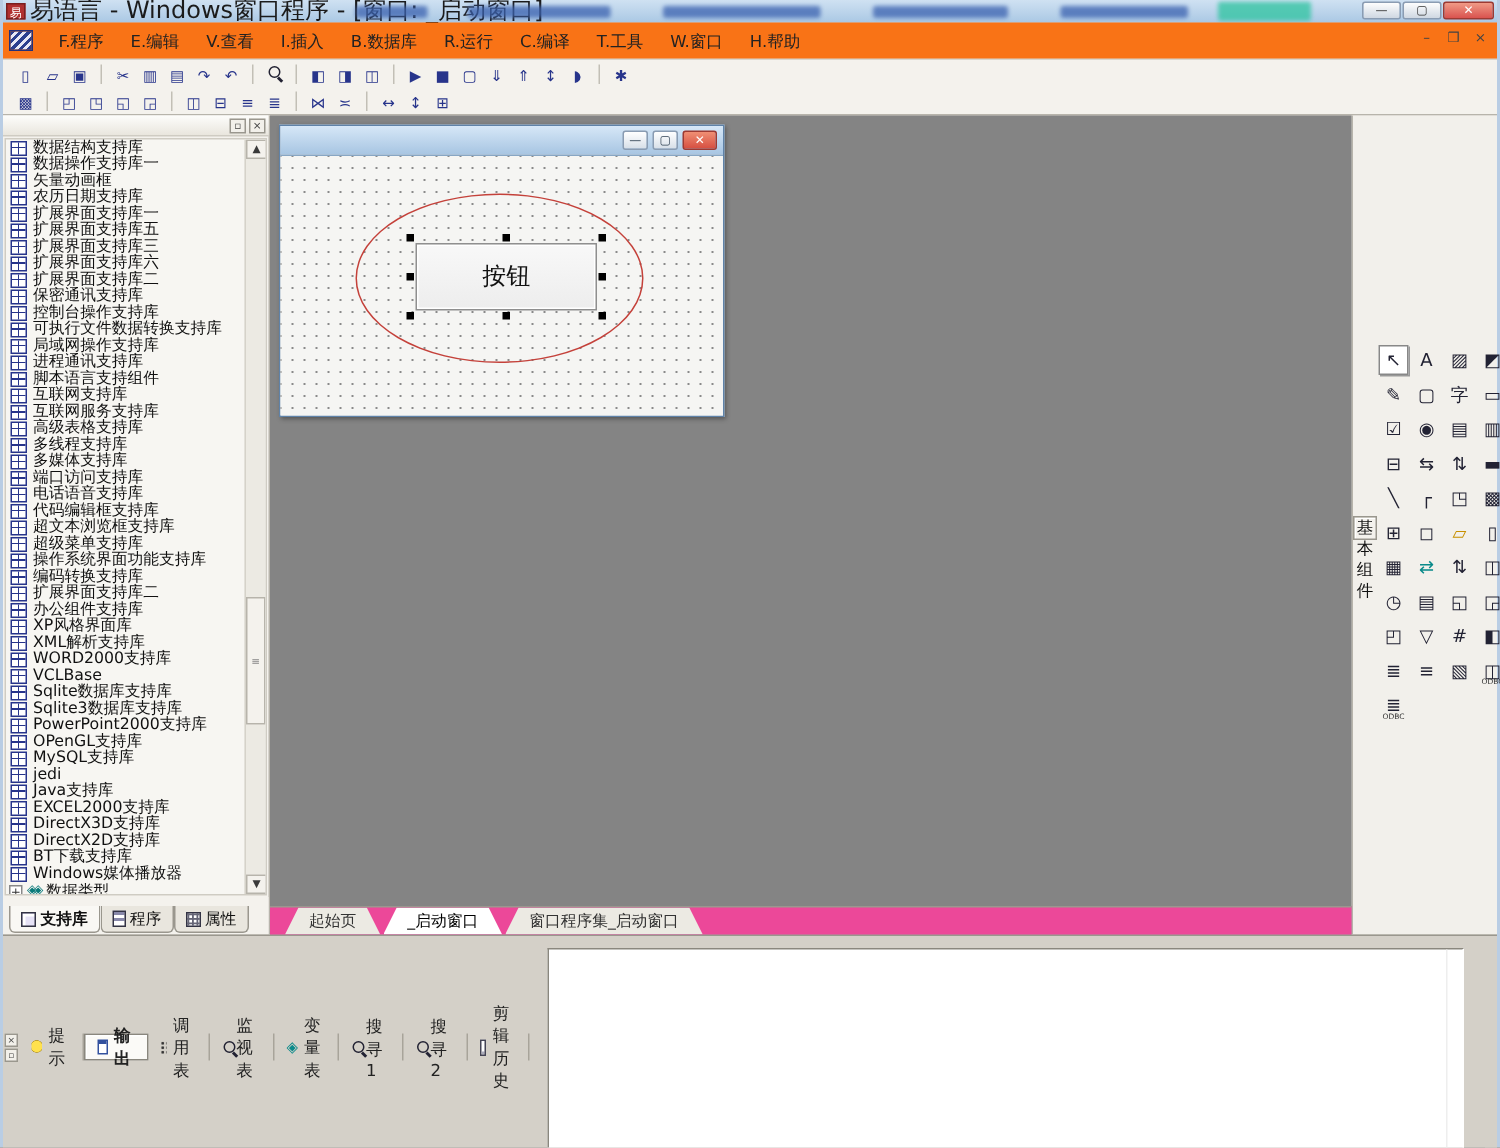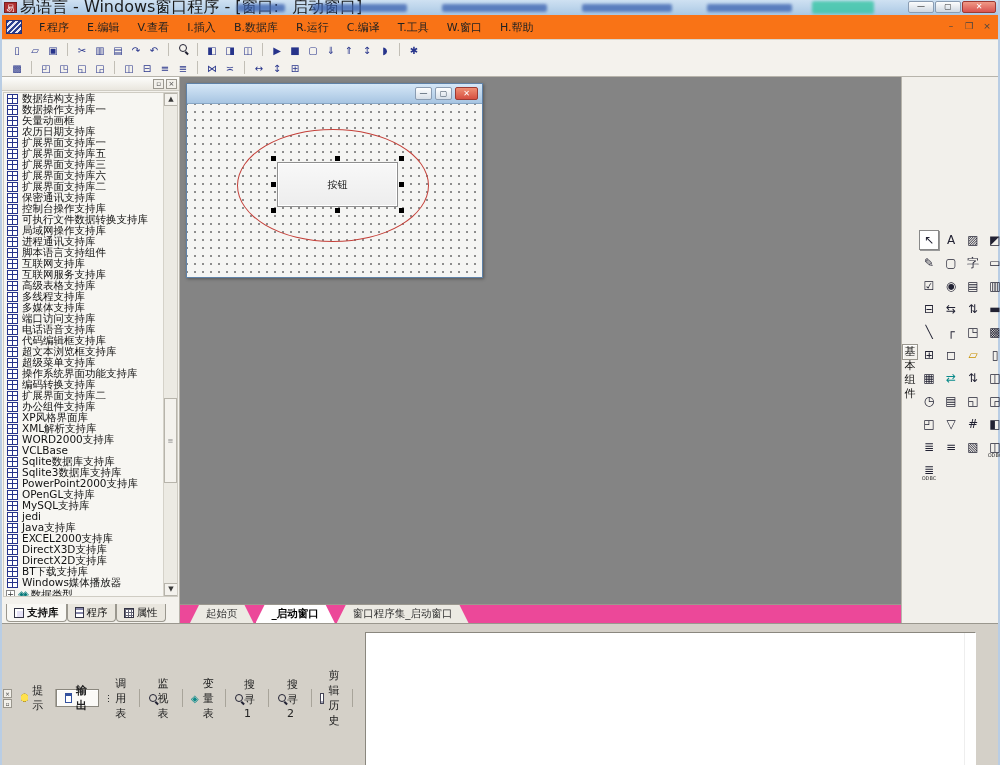--- a/index.html
+++ b/index.html
@@ -81,30 +81,30 @@
   .canvas{flex:1 1 auto;position:relative;}
 
   
   .dwin{position:absolute;left:6px;top:6px;width:297px;height:195px;border:1px solid #5f82a8;box-shadow:1px 1px 3px rgba(0,0,0,.35);display:flex;flex-direction:column;background:#f4f4f2;}
   .dtitle{height:20px;flex:0 0 20px;background:linear-gradient(#d6e7f7,#a7c5e2);display:flex;align-items:center;justify-content:flex-end;padding-right:4px;gap:3px;border-bottom:1px solid #87a6c4;}
   .dbtn{width:17px;height:13px;background:linear-gradient(#ffffff,#d7dfe8);border:1px solid #8a9cb2;border-radius:2px;font-size:8px;line-height:11px;text-align:center;color:#345;}
   .dbtn.red{background:linear-gradient(#ef8f74,#d64f41);color:#fff;border-color:#9c3a33;width:23px;font-weight:bold;}
   .dbody{flex:1 1 auto;position:relative;background-color:#f5f5f3;background-image:radial-gradient(circle,#8a8a8a 0.7px,transparent 1px);background-size:8px 8px;background-position:4px 4px;}
   .ellipse{position:absolute;left:50px;top:25px;width:192px;height:113px;border:1.5px solid #c4413a;border-radius:50%;}
   .selwrap{position:absolute;left:84px;top:52px;width:133px;height:57px;}
-  .dbutton{position:absolute;left:6px;top:6px;right:6px;bottom:6px;background:linear-gradient(#f8f8f8,#ededed);border:1px solid #8f8f8f;box-shadow:inset 0 0 0 1px #fff;display:flex;align-items:center;justify-content:center;font-size:10px;color:#111;}
+  .dbutton{position:absolute;left:6px;top:6px;right:6px;bottom:6px;background:linear-gradient(#f8f8f8,#ededed);border:1px solid #8f8f8f;box-shadow:inset 0 0 0 1px #fff;display:flex;align-items:center;justify-content:center;font-size:16px;color:#111;}
   .hnd{position:absolute;width:5px;height:5px;background:#000;}
   .hnd.tl{left:0;top:0}.hnd.tc{left:64px;top:0}.hnd.tr{right:0;top:0}
   .hnd.ml{left:0;top:26px}.hnd.mr{right:0;top:26px}
   .hnd.bl{left:0;bottom:0}.hnd.bc{left:64px;bottom:0}.hnd.br{right:0;bottom:0}
 
   
   .doctabs{flex:0 0 19px;background:#ec4899;border-top:1px solid #9a978e;display:flex;align-items:flex-end;padding-left:10px;gap:2px;}
   .dtab{padding:2px 16px 2px 16px;font-size:10.5px;color:#333;background:#eceae3;clip-path:polygon(9px 0,calc(100% - 9px) 0,100% 100%,0 100%);filter:drop-shadow(0 0 1px #4d9a9a);display:flex;align-items:center;}
-  .dtab.active{background:#ffffff;font-weight:bold;color:#000;}
+  .dtab.active{background:#ffffff;font-weight:normal;color:#000;}
 
   
   .right{flex:0 0 97px;width:97px;background:#f2f0eb;border-left:1px solid #b7b4ab;display:flex;flex-direction:row;align-items:center;padding-top:10px;}
   .rp-head{width:88px;height:16px;flex:0 0 16px;background:#f4f2ed;border:1px solid #9a978e;box-shadow:1px 1px 0 #fff inset;text-align:center;line-height:14px;font-size:11px;margin-bottom:6px;}
   .cmpgrid{display:grid;grid-template-columns:repeat(4,22px);grid-auto-rows:23px;justify-items:center;align-items:center;}
   .cmp{width:20px;height:20px;display:flex;align-items:center;justify-content:center;font-size:12px;color:#223;position:relative;border:1px solid transparent;}
   .cmp.active{background:#fff;border:1px solid #888;box-shadow:inset 1px 1px 0 #fff,1px 1px 0 #999;}
   .cmp .sub{position:absolute;bottom:-2px;left:0;right:0;font-size:5px;line-height:5px;text-align:center;color:#333;}
   .rp-spacer{flex:1 1 auto;}
   .rp-btn{width:92px;height:16px;flex:0 0 16px;background:#f4f2ed;border:1px solid #9a978e;box-shadow:1px 1px 0 #fff inset;text-align:center;line-height:14px;font-size:14px;margin-bottom:1px;}

